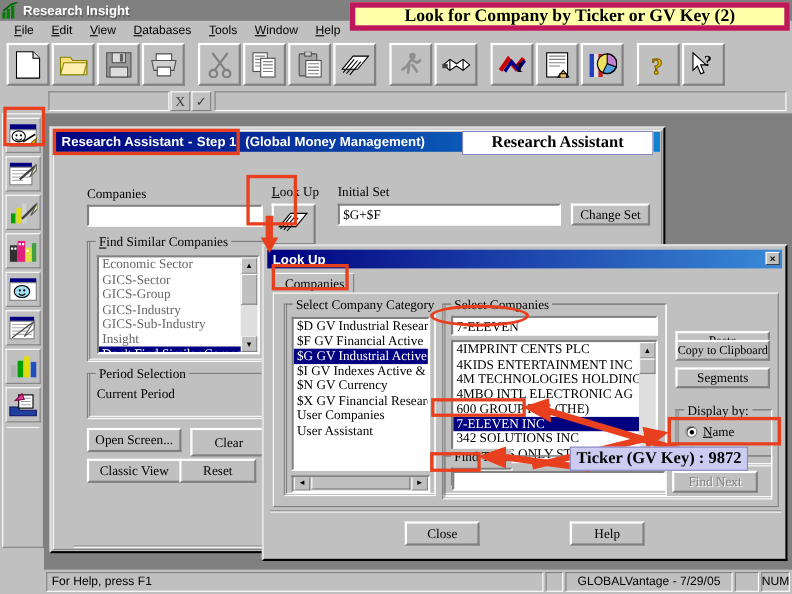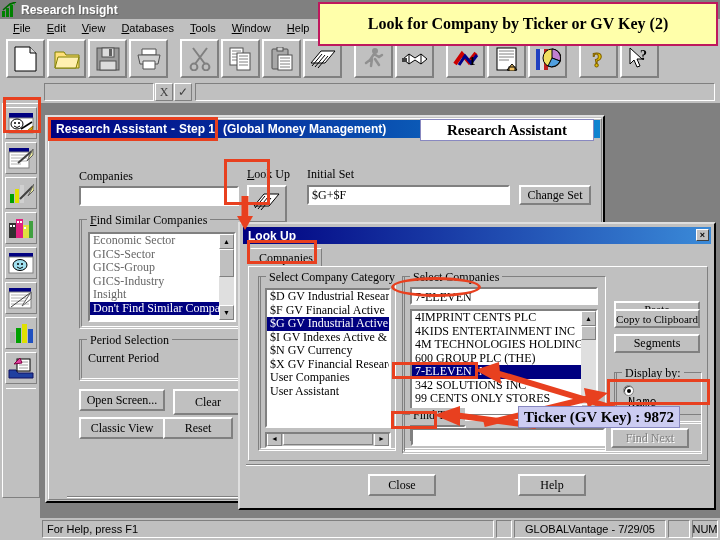--- a/index.html
+++ b/index.html
@@ -86,22 +86,22 @@
     width:18px; height:18px; background:#c0c0c0; margin-left:1px;
     border:1px solid; border-color:#fff #808080 #808080 #fff;
     display:flex; align-items:center; justify-content:center;
     font-family:"Liberation Serif", serif; font-size:12px; color:#404040;
   }
   #fb-input{ margin-left:3px; width:520px; height:18px; background:#c0c0c0;
              border:1px solid; border-color:#808080 #fff #fff #808080; }
 
   
   #banner{
-    position:absolute; left:318px; top:2px; width:400px; height:44px;
-    background:#ffffaa; border:2px solid #be185d;
+    position:absolute; left:318px; top:2px; width:400px; height:26px;
+    background:#ffffaa; border:5px solid #be185d;
     display:flex; align-items:center; justify-content:center;
     font-family:"Liberation Serif", serif; font-weight:bold; font-size:16px;
     color:#000; z-index:40;
   }
 
   
   #vpalette{
     position:absolute; left:2px; top:103px; width:38px; height:395px;
     background:#c0c0c0; border:1px solid; border-color:#fff #808080 #808080 #fff;
     padding-top:3px;
@@ -509,20 +509,21 @@
 
     <div class="grp" style="position:absolute;left:28px;top:78px;width:164px;height:110px;">
       <div class="grp-inner"></div>
       <div class="grp-title"><span class="u">F</span>ind Similar Companies</div>
       <div class="listbox" style="position:absolute;left:8px;top:12px;width:148px;height:90px;">
         <div style="position:absolute;left:0;top:0;right:15px;">
           <div class="li dim">Economic Sector</div>
           <div class="li dim">GICS-Sector</div>
           <div class="li dim">GICS-Group</div>
           <div class="li dim">GICS-Industry</div>
+          <div class="li dim">GICS-Sub-Industry</div>
           <div class="li dim">Insight</div>
           <div class="li sel">Don't Find Similar Companies</div>
         </div>
         <div class="sb-v">
           <div class="sb-arrow">▲</div>
           <div class="sb-track" style="flex:1;position:relative;">
             <div class="sb-thumb" style="height:28px;"></div>
           </div>
           <div class="sb-arrow">▼</div>
         </div>
@@ -598,20 +599,21 @@
 
   <div class="grp" style="position:absolute;left:162px;top:52px;width:204px;height:175px;">
     <div class="grp-inner"></div>
     <div class="grp-title">Select Companies</div>
     <div class="field" style="position:absolute;left:7px;top:10px;width:188px;height:18px;">7-ELEVEN</div>
     <div class="listbox" style="position:absolute;left:7px;top:32px;width:188px;height:112px;">
       <div style="position:absolute;left:0;top:0;right:15px;">
         <div class="li">4IMPRINT CENTS PLC</div>
         <div class="li">4KIDS ENTERTAINMENT INC</div>
         <div class="li">4M TECHNOLOGIES HOLDING</div>
+        <div class="li">4MBO INTL ELECTRONIC AG</div>
         <div class="li">600 GROUP PLC (THE)</div>
         <div class="li sel">7-ELEVEN INC</div>
         <div class="li">342 SOLUTIONS INC</div>
         <div class="li">99 CENTS ONLY STORES</div>
       </div>
       <div class="sb-v">
         <div class="sb-arrow">▲</div>
         <div class="sb-track" style="flex:1;position:relative;">
           <div class="sb-thumb" style="height:14px;"></div>
         </div>
@@ -636,21 +638,21 @@
   <div class="btn" style="position:absolute;left:374px;top:85px;width:86px;height:19px;">
       <span style="font-size:11px;"><span class="u">C</span>opy to Clipboard</span>
     </div>
   <div class="btn" style="position:absolute;left:374px;top:110px;width:86px;height:19px;">
       <span><span class="u">S</span>egments</span>
     </div>
 
   <div class="grp" style="position:absolute;left:374px;top:148px;width:88px;height:52px;">
     <div class="grp-inner"></div>
     <div class="grp-title">Display by:</div>
-    <div style="position:absolute;left:8px;top:12px;display:flex;align-items:flex-start;font-family:Liberation Mono, monospace;font-size:12px;flex-direction:column;">
+    <div style="position:absolute;left:8px;top:12px;display:flex;align-items:center;font-family:Liberation Serif, serif;font-size:12px;">
       <span class="radio on"></span>
       <span style="margin-left:5px;"><span class="u">N</span><span>ame</span></span>
     </div>
     <div style="position:absolute;left:8px;top:31px;display:flex;align-items:center;font-family:'Liberation Serif',serif;font-size:12px;">
       <span class="radio"></span>
       <span style="margin-left:5px;"><span class="u">T</span><span>icker</span></span>
     </div>
   </div>
 
   <div style="position:absolute;left:6px;top:240px;width:464px;height:0;border-top:1px solid #808080;border-bottom:1px solid #fff;"></div>

